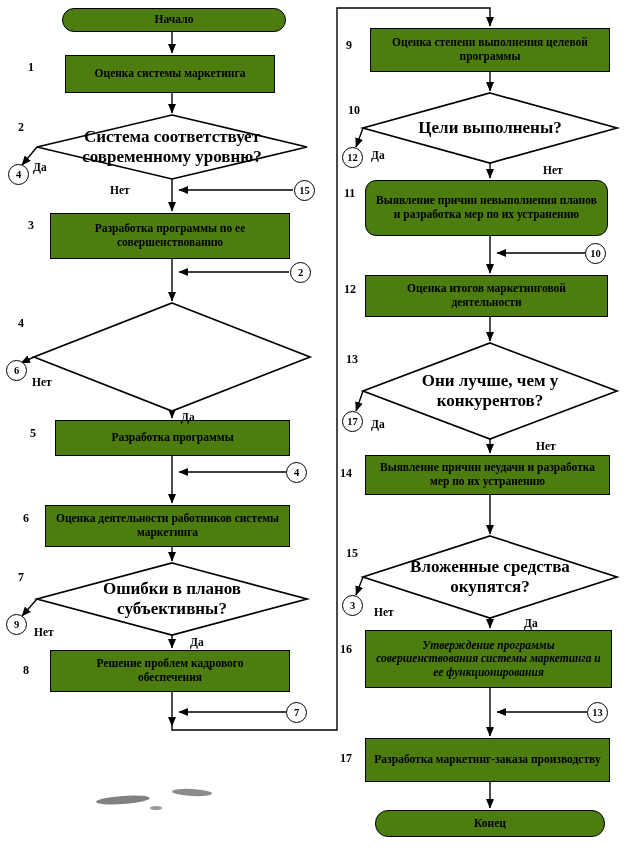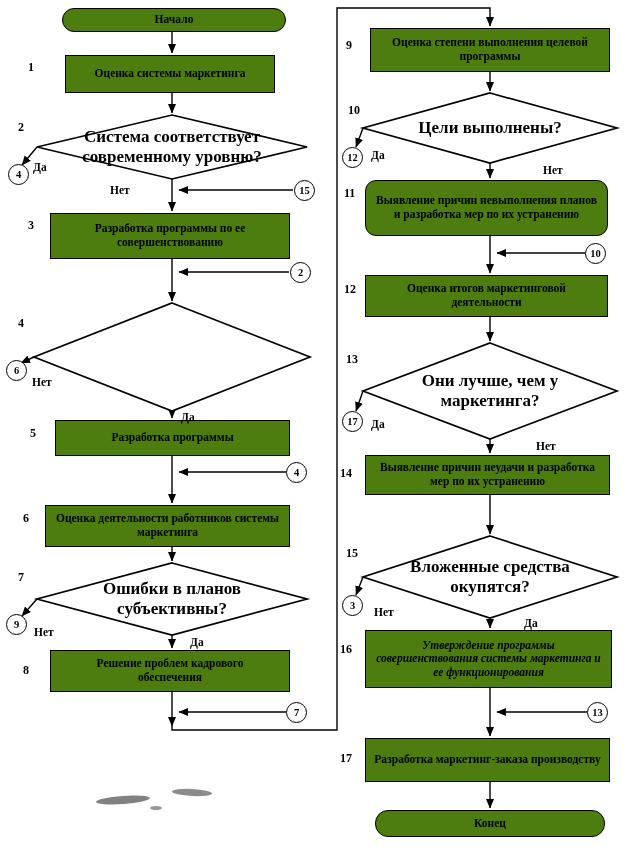--- a/index.html
+++ b/index.html
@@ -97,21 +97,21 @@
   <div class="node" style="left:370px;top:28px;width:240px;height:44px;">Оценка степени выполнения целевой программы</div>
   <div class="node" style="left:365px;top:180px;width:243px;height:56px;border-radius:11px;">Выявление причин невыполнения планов и разработка мер по их устранению</div>
   <div class="node" style="left:365px;top:275px;width:243px;height:42px;">Оценка итогов маркетинговой деятельности</div>
   <div class="node" style="left:365px;top:455px;width:245px;height:40px;">Выявление причин неудачи и разработка мер по их устранению</div>
   <div class="node" style="left:365px;top:630px;width:247px;height:58px;font-style:italic;">Утверждение программы совершенствования системы маркетинга и ее функционирования</div>
   <div class="node" style="left:365px;top:738px;width:245px;height:44px;">Разработка маркетинг-заказа производству</div>
 
   <div class="dtext" style="left:62px;top:125px;width:220px;height:44px;">Система соответствует современному уровню?</div>
   <div class="dtext" style="left:92px;top:577px;width:160px;height:44px;">Ошибки в планов субъективны?</div>
   <div class="dtext" style="left:390px;top:112px;width:200px;height:32px;">Цели выполнены?</div>
-  <div class="dtext" style="left:415px;top:369px;width:150px;height:44px;">Они лучше, чем у маркетинга?</div>
+  <div class="dtext" style="left:415px;top:369px;width:150px;height:44px;">Они лучше, чем у конкурентов?</div>
   <div class="dtext" style="left:405px;top:555px;width:170px;height:44px;">Вложенные средства окупятся?</div>
 
   <div class="num" style="left:28px;top:60px;">1</div>
   <div class="num" style="left:18px;top:120px;">2</div>
   <div class="num" style="left:28px;top:218px;">3</div>
   <div class="num" style="left:18px;top:316px;">4</div>
   <div class="num" style="left:30px;top:426px;">5</div>
   <div class="num" style="left:23px;top:511px;">6</div>
   <div class="num" style="left:18px;top:570px;">7</div>
   <div class="num" style="left:23px;top:663px;">8</div>

